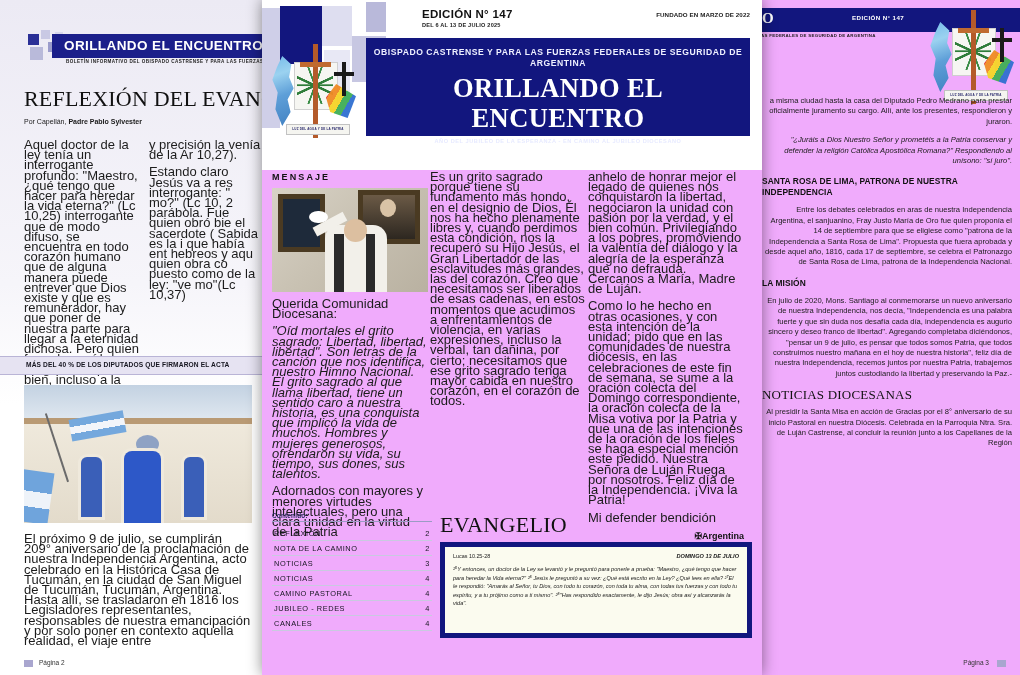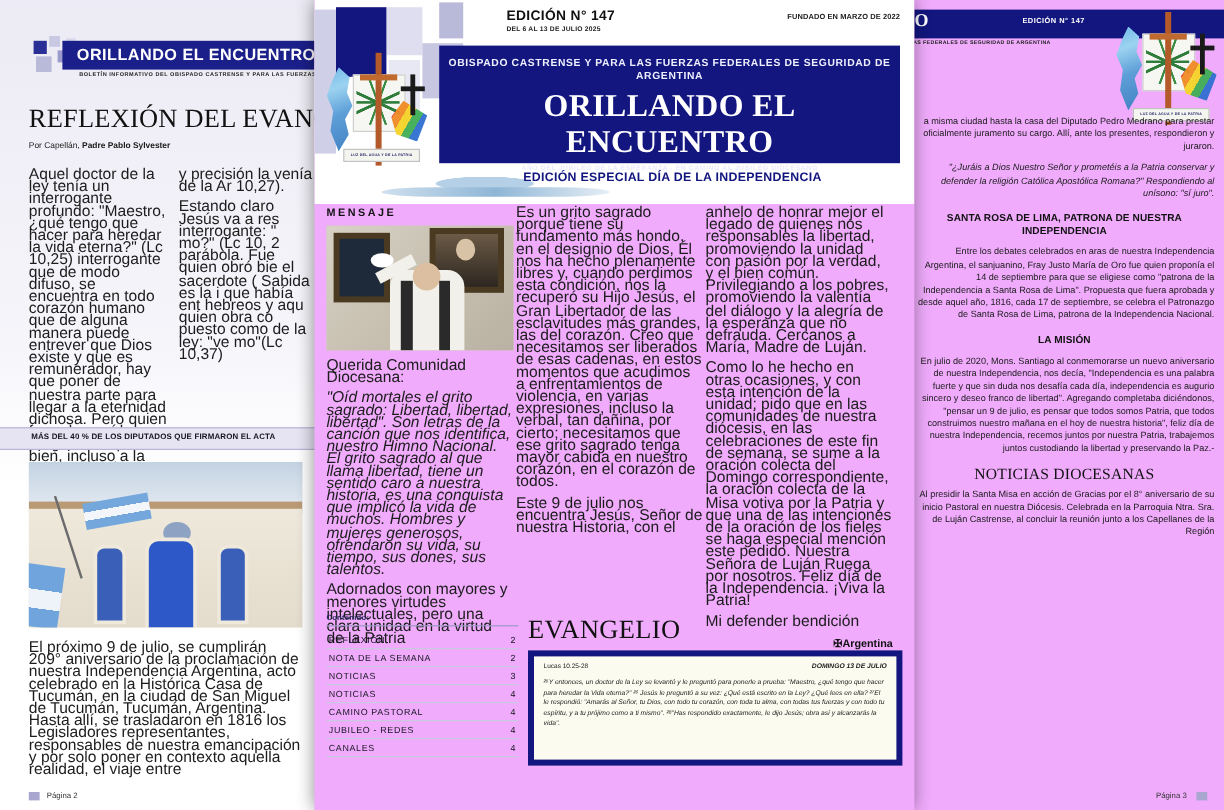--- a/index.html
+++ b/index.html
@@ -224,21 +224,21 @@
      font-size:15px;font-weight:bold;}
   .r-bar .ed{position:absolute;left:96px;top:6px;color:#fff;font-size:6.2px;
      font-weight:bold;letter-spacing:.4px;}
   .r-sub{position:absolute;left:2px;top:33px;font-size:4.4px;font-weight:bold;
      color:#1c1c1c;letter-spacing:.3px;white-space:nowrap;}
   .r-crest{position:absolute;right:6px;top:6px;width:92px;height:86px;}
   .rbody{position:absolute;left:6px;right:8px;top:96px;}
   .rbody p{margin:0 0 8px 0;font-size:7.6px;line-height:10.4px;color:#1b1b1b;text-align:right;}
   .rbody p.it{font-style:italic;}
   .rbody h3{font-size:8.4px;font-weight:bold;margin:10px 0 7px 0;color:#111;
-     line-height:11px;letter-spacing:.1px;text-align:center;}
+     line-height:11px;letter-spacing:.1px;}
   .rbody h3.serif{font-family:"Liberation Serif", serif;font-size:13px;font-weight:normal;
      letter-spacing:.2px;}
   .footer-right{position:absolute;bottom:8px;right:14px;font-size:6.5px;color:#333;}
   .footer-right .sq{display:inline-block;width:9px;height:7px;background:#a9a6cf;
      margin-left:8px;vertical-align:middle;}
 </style>
 </head>
 <body>
 
 <div class="page">
@@ -376,25 +376,20 @@
       <div class="ed-no">EDICIÓN N° 147</div>
       <div class="ed-dt">DEL 6 AL 13 DE JULIO 2025</div>
       <div class="founded">FUNDADO EN MARZO DE 2022</div>
 
       <div class="masthead">
         <div class="mast-l1">OBISPADO CASTRENSE Y PARA LAS FUERZAS  FEDERALES DE SEGURIDAD DE ARGENTINA</div>
         <div class="mast-title">ORILLANDO EL ENCUENTRO</div>
         <div class="mast-l3">AÑO DEL JUBILEO DE LA ESPERANZA - EN CAMINO AL JUBILEO DIOCESANO</div>
       </div>
 
-      <div class="special">
-        <div class="ribbon"></div>
-        <div class="swoosh"></div>
-        <div class="txt">EDICIÓN ESPECIAL DÍA DE LA INDEPENDENCIA</div>
-      </div>
     </div>
 
     <div class="c-body">
       <div class="c-cols">
         <div class="c-col">
           <div class="mensaje-h">MENSAJE</div>
           <div class="photo-msg">
             <div class="wallbg"></div>
             <div class="frame f1"></div>
             <div class="frame f2">
@@ -410,44 +405,43 @@
           <div class="col">
             <p>Querida Comunidad Diocesana:</p>
             <p style="font-style:italic;">"Oíd mortales el grito sagrado: Libertad, libertad, libertad". Son letras de la canción que nos identifica, nuestro Himno Nacional. El grito sagrado al que llama libertad, tiene un sentido caro a nuestra historia, es una conquista que implicó la vida de muchos. Hombres y mujeres generosos, ofrendaron su vida, su tiempo, sus dones, sus talentos.</p>
             <p>Adornados con mayores y menores virtudes intelectuales, pero una clara unidad en la virtud de la Patria</p>
           </div>
         </div>
 
         <div class="c-col">
           <div class="col">
             <p>Es un grito sagrado porque tiene su fundamento más hondo, en el designio de Dios, Él nos ha hecho plenamente libres y, cuando perdimos esta condición, nos la recuperó su Hijo Jesús, el Gran Libertador de las esclavitudes más grandes, las del corazón. Creo que necesitamos ser liberados de esas cadenas, en estos momentos que acudimos a enfrentamientos de violencia, en varias expresiones, incluso la verbal, tan dañina, por cierto; necesitamos que ese grito sagrado tenga mayor cabida en nuestro corazón, en el corazón de todos.</p>
-            <p>Este 9 de julio nos encuentra Jesús, Señor de nuestra Historia, con el</p>
           </div>
         </div>
 
         <div class="c-col">
           <div class="col">
-            <p>anhelo de honrar mejor el legado de quienes nos responsables la libertad, promoviendo la unidad con pasión por la verdad, y el bien común. Privilegiando a los pobres, promoviendo la valentía del diálogo y la alegría de la esperanza que no defrauda. Cercanos a María, Madre de Luján.</p>
+            <p>anhelo de honrar mejor el legado de quienes nos conquistaron la libertad, negociaron la unidad con pasión por la verdad, y el bien común. Privilegiando a los pobres, promoviendo la valentía del diálogo y la alegría de la esperanza que no defrauda. Cercanos a María, Madre de Luján.</p>
             <p>Como lo he hecho en otras ocasiones, y con esta intención de la unidad; pido que en las comunidades de nuestra diócesis, en las celebraciones de este fin de semana, se sume a la oración colecta del Domingo correspondiente, la oración colecta de la Misa votiva por la Patria y que una de las intenciones de la oración de los fieles se haga especial mención este pedido. Nuestra Señora de Luján Ruega por nosotros. Feliz día de la Independencia. ¡Viva la Patria!</p>
             <p>Mi defender bendición</p>
           </div>
           <div class="firma">✠Argentina</div>
         </div>
       </div>
     </div>
 
     <div class="contents">
       <div class="hdr">Contenido:</div>
       <div id="toc-rows">
           <div class="row">
             <span>REFLEXIÓN</span>
             <span class="n">2</span>
           </div>
           <div class="row">
-            <span>NOTA DE LA SEMANA</span>
+            <span>NOTA DE LA CAMINO</span>
             <span class="n">2</span>
           </div>
           <div class="row">
             <span>NOTICIAS</span>
             <span class="n">3</span>
           </div>
           <div class="row">
             <span>NOTICIAS</span>
             <span class="n">4</span>
           </div>

